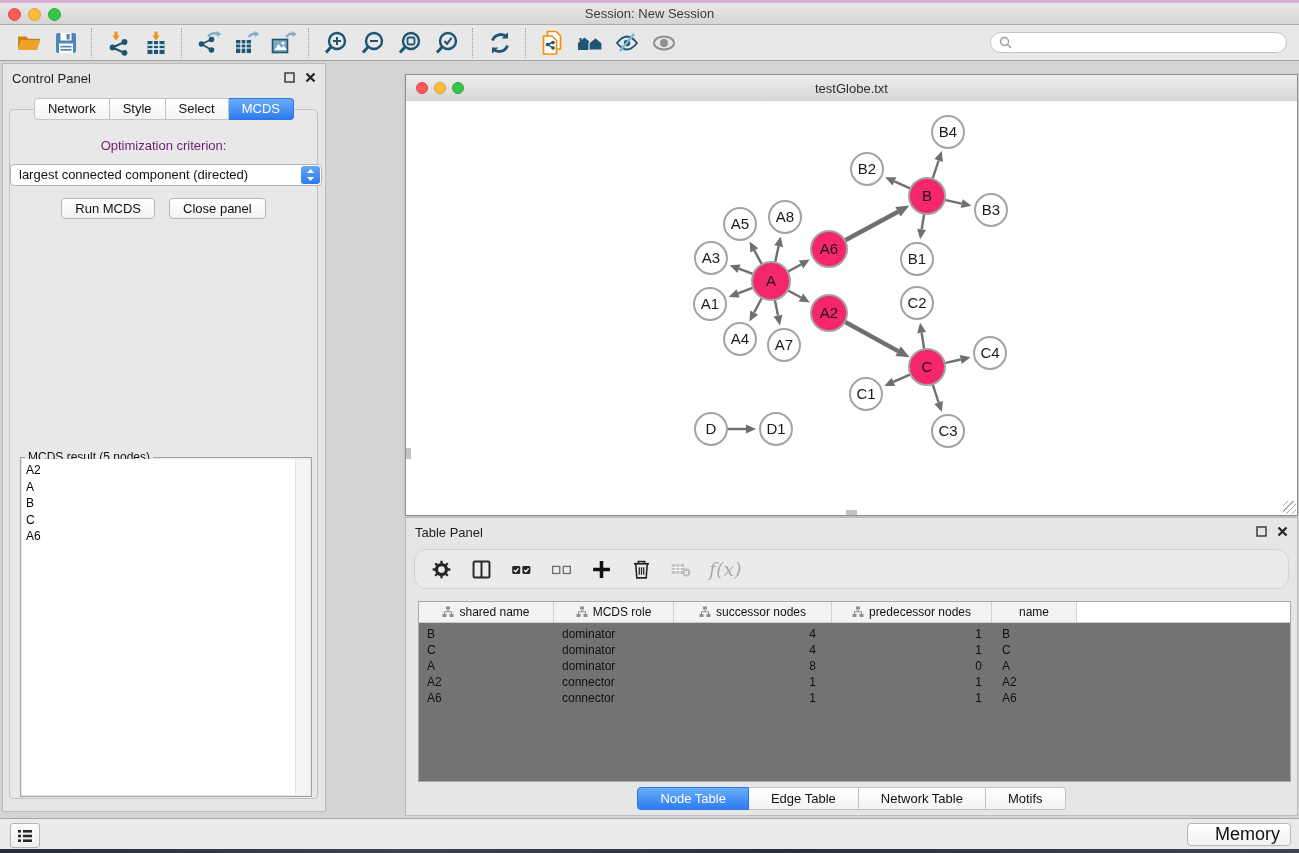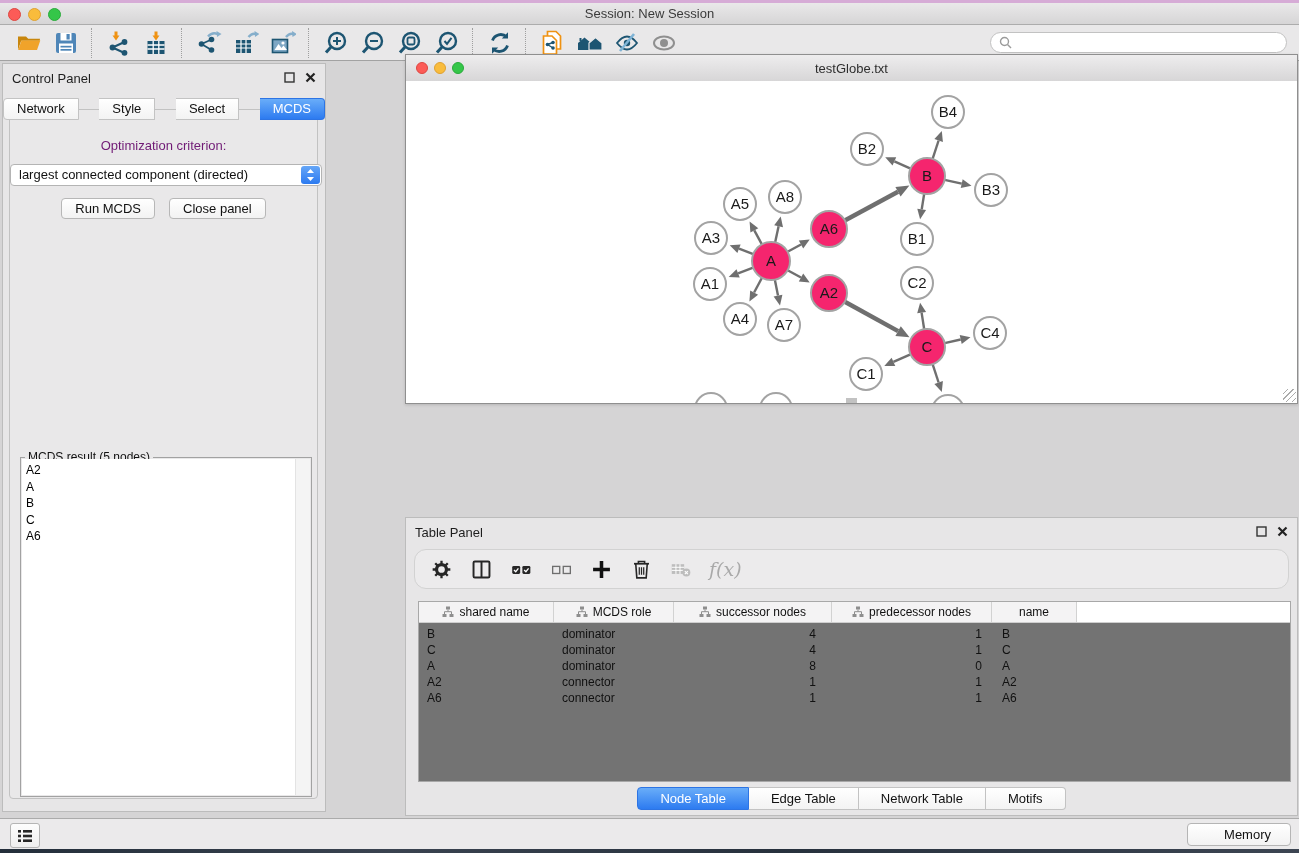--- a/index.html
+++ b/index.html
@@ -28,21 +28,21 @@
   .search-box{margin-left:auto;margin-right:2px;width:297px;height:21px;background:#fff;
     border:1px solid #c2c2c2;border-radius:11px;display:flex;align-items:center;padding:0 8px;box-sizing:border-box;gap:5px}
   .search-box input{border:none;outline:none;flex:1;font-size:12px;background:transparent;font-family:"Liberation Sans",sans-serif}
 
   
   .control-panel{position:absolute;left:2px;top:63px;width:324px;height:749px;background:#e7e6e7;
     border:1px solid #bcbcbc;box-sizing:border-box}
   .panel-header{position:relative;height:26px}
   .panel-title{font-size:13px;color:#1e1e1e;padding:7px 0 0 9px}
   .panel-header-icons{position:absolute;right:9px;top:8px;display:flex;gap:10px;align-items:center}
-  .cp-tabs{position:absolute;top:34px;left:0;width:100%;display:flex;justify-content:space-between;z-index:2}
+  .cp-tabs{position:absolute;top:34px;left:0;width:100%;display:flex;justify-content:center;z-index:2}
   .tab{font-size:13px;padding:2px 13px;background:linear-gradient(#ffffff,#f3f3f3);
     border:1px solid #c3c3c3;border-left:none;color:#111;height:16px;line-height:16px;white-space:nowrap}
   .tab:first-child{border-left:1px solid #c3c3c3;border-radius:4px 0 0 4px}
   .tab:last-child{border-radius:0 4px 4px 0}
   .tab.active{background:linear-gradient(#69adf9,#2d7bf0);color:#fff;border-color:#2d74e4}
   .cp-box{position:absolute;left:6px;right:7px;top:45px;bottom:12px;background:#e9e8e9;
     border:1px solid #c2c2c2;border-radius:4px}
   .opt-label{margin-top:28px;text-align:center;font-size:13px;color:#701a75}
   .dropdown{margin:11px auto 0;width:312px;height:22px;background:#fff;border:1px solid #b4b4b4;
     border-radius:4px;position:relative;box-sizing:border-box}
@@ -52,21 +52,21 @@
   .btn-row{display:flex;justify-content:center;gap:14px;margin-top:12px}
   .mac-btn{font-size:13px;height:21px;line-height:19px;padding:0 13px;background:linear-gradient(#ffffff,#f2f2f2);
     border:1px solid #b7b7b7;border-radius:4px;color:#111;box-sizing:border-box}
   .result-box{position:absolute;left:10px;right:5px;top:347px;bottom:1px;border:1px solid #a2a2a2}
   .result-legend{position:absolute;top:-8px;left:4px;background:#e9e8e9;padding:0 3px;font-size:12px;color:#111}
   .result-list{position:absolute;inset:1px;background:#fff;font-size:12px;line-height:16.5px;
     padding:3px 0 0 4px;box-sizing:border-box;overflow:hidden}
   .result-scrollbar{position:absolute;top:1px;bottom:1px;right:1px;width:14px;background:#f4f4f4;border-left:1px solid #e3e3e3}
 
   
-  .net-window{position:absolute;left:405px;top:54px;width:893px;height:350px;background:#15803d;
+  .net-window{position:absolute;left:405px;top:74px;width:893px;height:442px;background:#15803d;
     border:1px solid #8f8f8f;box-sizing:border-box;box-shadow:0 1px 3px rgba(0,0,0,.15)}
   .net-titlebar{position:relative;height:26px;background:linear-gradient(#eeedee,#d7d6d7);border-bottom:1px solid #a3a3a3}
   .net-traffic{position:absolute;top:7px;left:10px;display:flex;gap:6px}
   .light.sm{width:12px;height:12px}
   .net-title{text-align:center;font-size:13px;color:#2e2e2e;padding-top:6px}
   .net-canvas{position:absolute;top:26px;left:0;right:0;bottom:0;background:#fff;overflow:hidden}
   .resize-grip{position:absolute;right:1px;bottom:1px;width:13px;height:13px;
     background:repeating-linear-gradient(135deg,transparent 0 3px,#ababab 3px 4px)}
   .vmark{position:absolute;left:0;top:347px;width:5px;height:11px;background:#c2c2c2}
   .hmark{position:absolute;left:440px;bottom:0;width:11px;height:5px;background:#c2c2c2}
@@ -95,22 +95,22 @@
   .td:nth-child(5){padding-left:10px}
   .tp-tabs{position:absolute;left:0;right:0;bottom:5px;display:flex;justify-content:center}
   .tp-tabs .tab{padding:2px 22px;height:17px;line-height:17px}
 
   
   .status-bar{position:absolute;left:0;top:818px;width:100%;height:31px;background:#ebeaeb;
     border-top:1px solid #ababab;box-sizing:border-box}
   .list-btn{position:absolute;left:10px;top:4px;width:28px;height:23px;background:linear-gradient(#fdfdfd,#efefef);
     border:1px solid #b5b5b5;border-radius:3px;display:flex;align-items:center;justify-content:center}
   .memory-btn{position:absolute;right:8px;top:4px;height:23px;background:linear-gradient(#ffffff,#f2f2f2);
-    border:1px solid #b5b5b5;border-radius:4px;display:flex;align-items:center;gap:6px;padding:0 19px;
-    font-size:13px;color:#111;box-sizing:border-box}
+    border:1px solid #b5b5b5;border-radius:4px;display:flex;align-items:center;gap:6px;padding:0 10px;
+    font-size:18px;color:#111;box-sizing:border-box}
   .memory-dot{width:11px;height:11px;border-radius:50%}
   .desktop-strip{position:absolute;bottom:0;left:0;width:100%;height:4px;
     background:linear-gradient(90deg,#232e3a,#3a4350 30%,#27313d 60%,#3c4552)}
 </style>
 </head>
 <body>
 
 <div class="titlebar">
   <div class="topstrip"></div>
   <div class="traffic">

